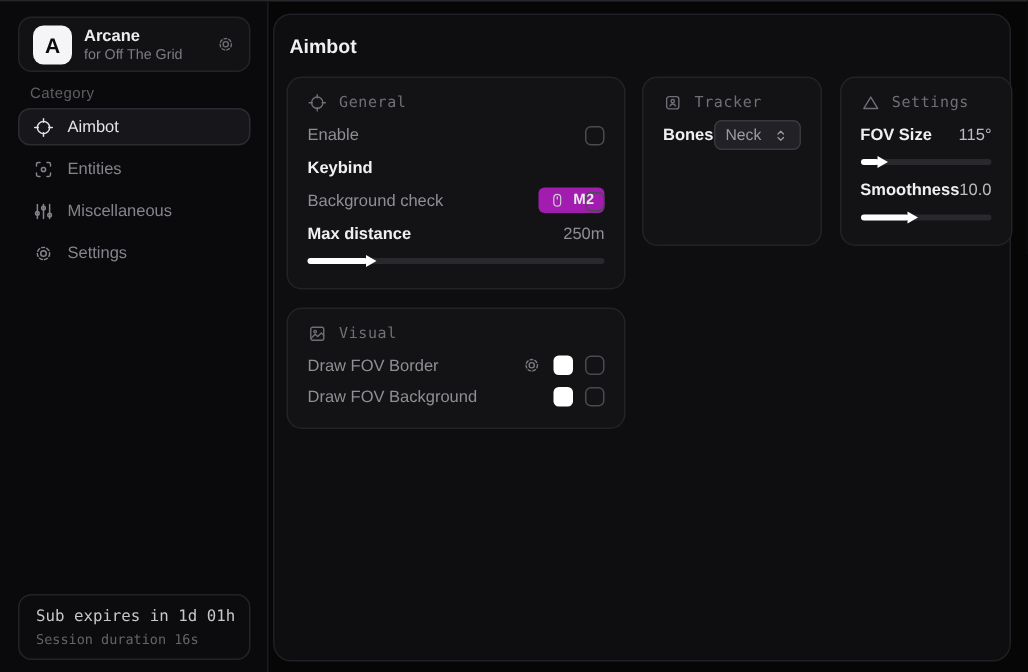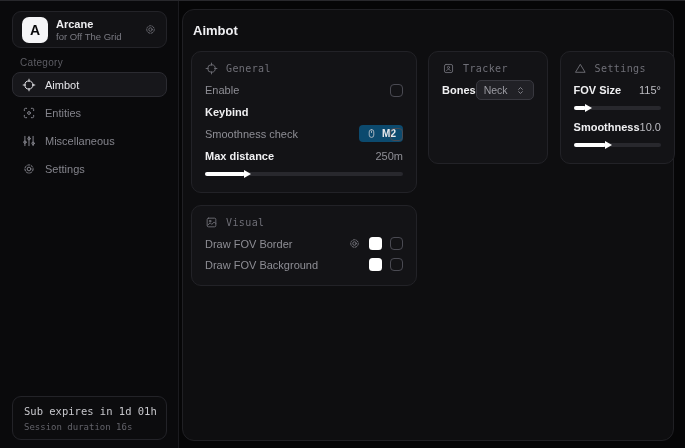--- a/index.html
+++ b/index.html
@@ -59,21 +59,21 @@
   .row-right { margin-left:auto; display:flex; align-items:flex-end; gap:8px; }
   .row-value { font-size:11px; color:#8e8e95; }
   .row-value.bright { color:#bcbcc2; }
 
   .checkbox { width:13px; height:13px; border:1.5px solid #4a4a52; border-radius:4px; background:transparent; cursor:pointer; }
   .swatch { width:13px; height:13px; border-radius:3.5px; background:#ffffff; cursor:pointer; }
   .mini-gear { color:#7a7a82; cursor:pointer; }
   .mini-gear svg { width:13px; height:13px; }
 
   .key-badge { display:flex; align-items:center; gap:5px; height:17px; padding:0 7px;
-    background:#0c4a6e; border-radius:4px; color:#e9e9ec; font-size:10px; font-weight:bold; cursor:pointer;margin-top:43px; }
+    background:#a21caf; border-radius:4px; color:#e9e9ec; font-size:10px; font-weight:bold; cursor:pointer;margin-top:43px; }
   .key-badge svg { width:11px; height:11px; color:#cfcfd4; }
 
   .select-btn { display:flex; align-items:center; gap:7px; height:20px; padding:0 7px;
     background:#212126; border:1px solid #38383f; border-radius:5px;
     color:#9c9ca3; font-size:10.5px; cursor:pointer; }
   .select-btn svg { width:11px; height:11px; }
 
   .slider { position:relative; height:4px; background:#28282d; border-radius:2px; margin:5px 0 6px; cursor:pointer; }
   .slider-fill { position:absolute; left:0; top:0; height:4px; background:#ffffff; border-radius:2px; }
   .slider-thumb { position:absolute; right:-6px; top:50%; transform:translateY(-50%);
@@ -180,21 +180,21 @@
               <svg class="icon" viewBox="0 0 24 24">
                   <rect x="7" y="3.5" width="10" height="17" rx="5"></rect>
                   <line x1="12" y1="7" x2="12" y2="10"></line>
                 </svg>
               <span>M2</span>
             </span>
           </span>
         </div>
 
         <div class="row">
-          <span class="row-label">Smoothness check</span>
+          <span class="row-label">Background check</span>
           <span class="row-right">
             <span class="checkbox"></span>
           </span>
         </div>
 
         <div class="row">
           <span class="row-label strong">Max distance</span>
           <span class="row-right">
             <span class="row-value">250m</span>
           </span>

